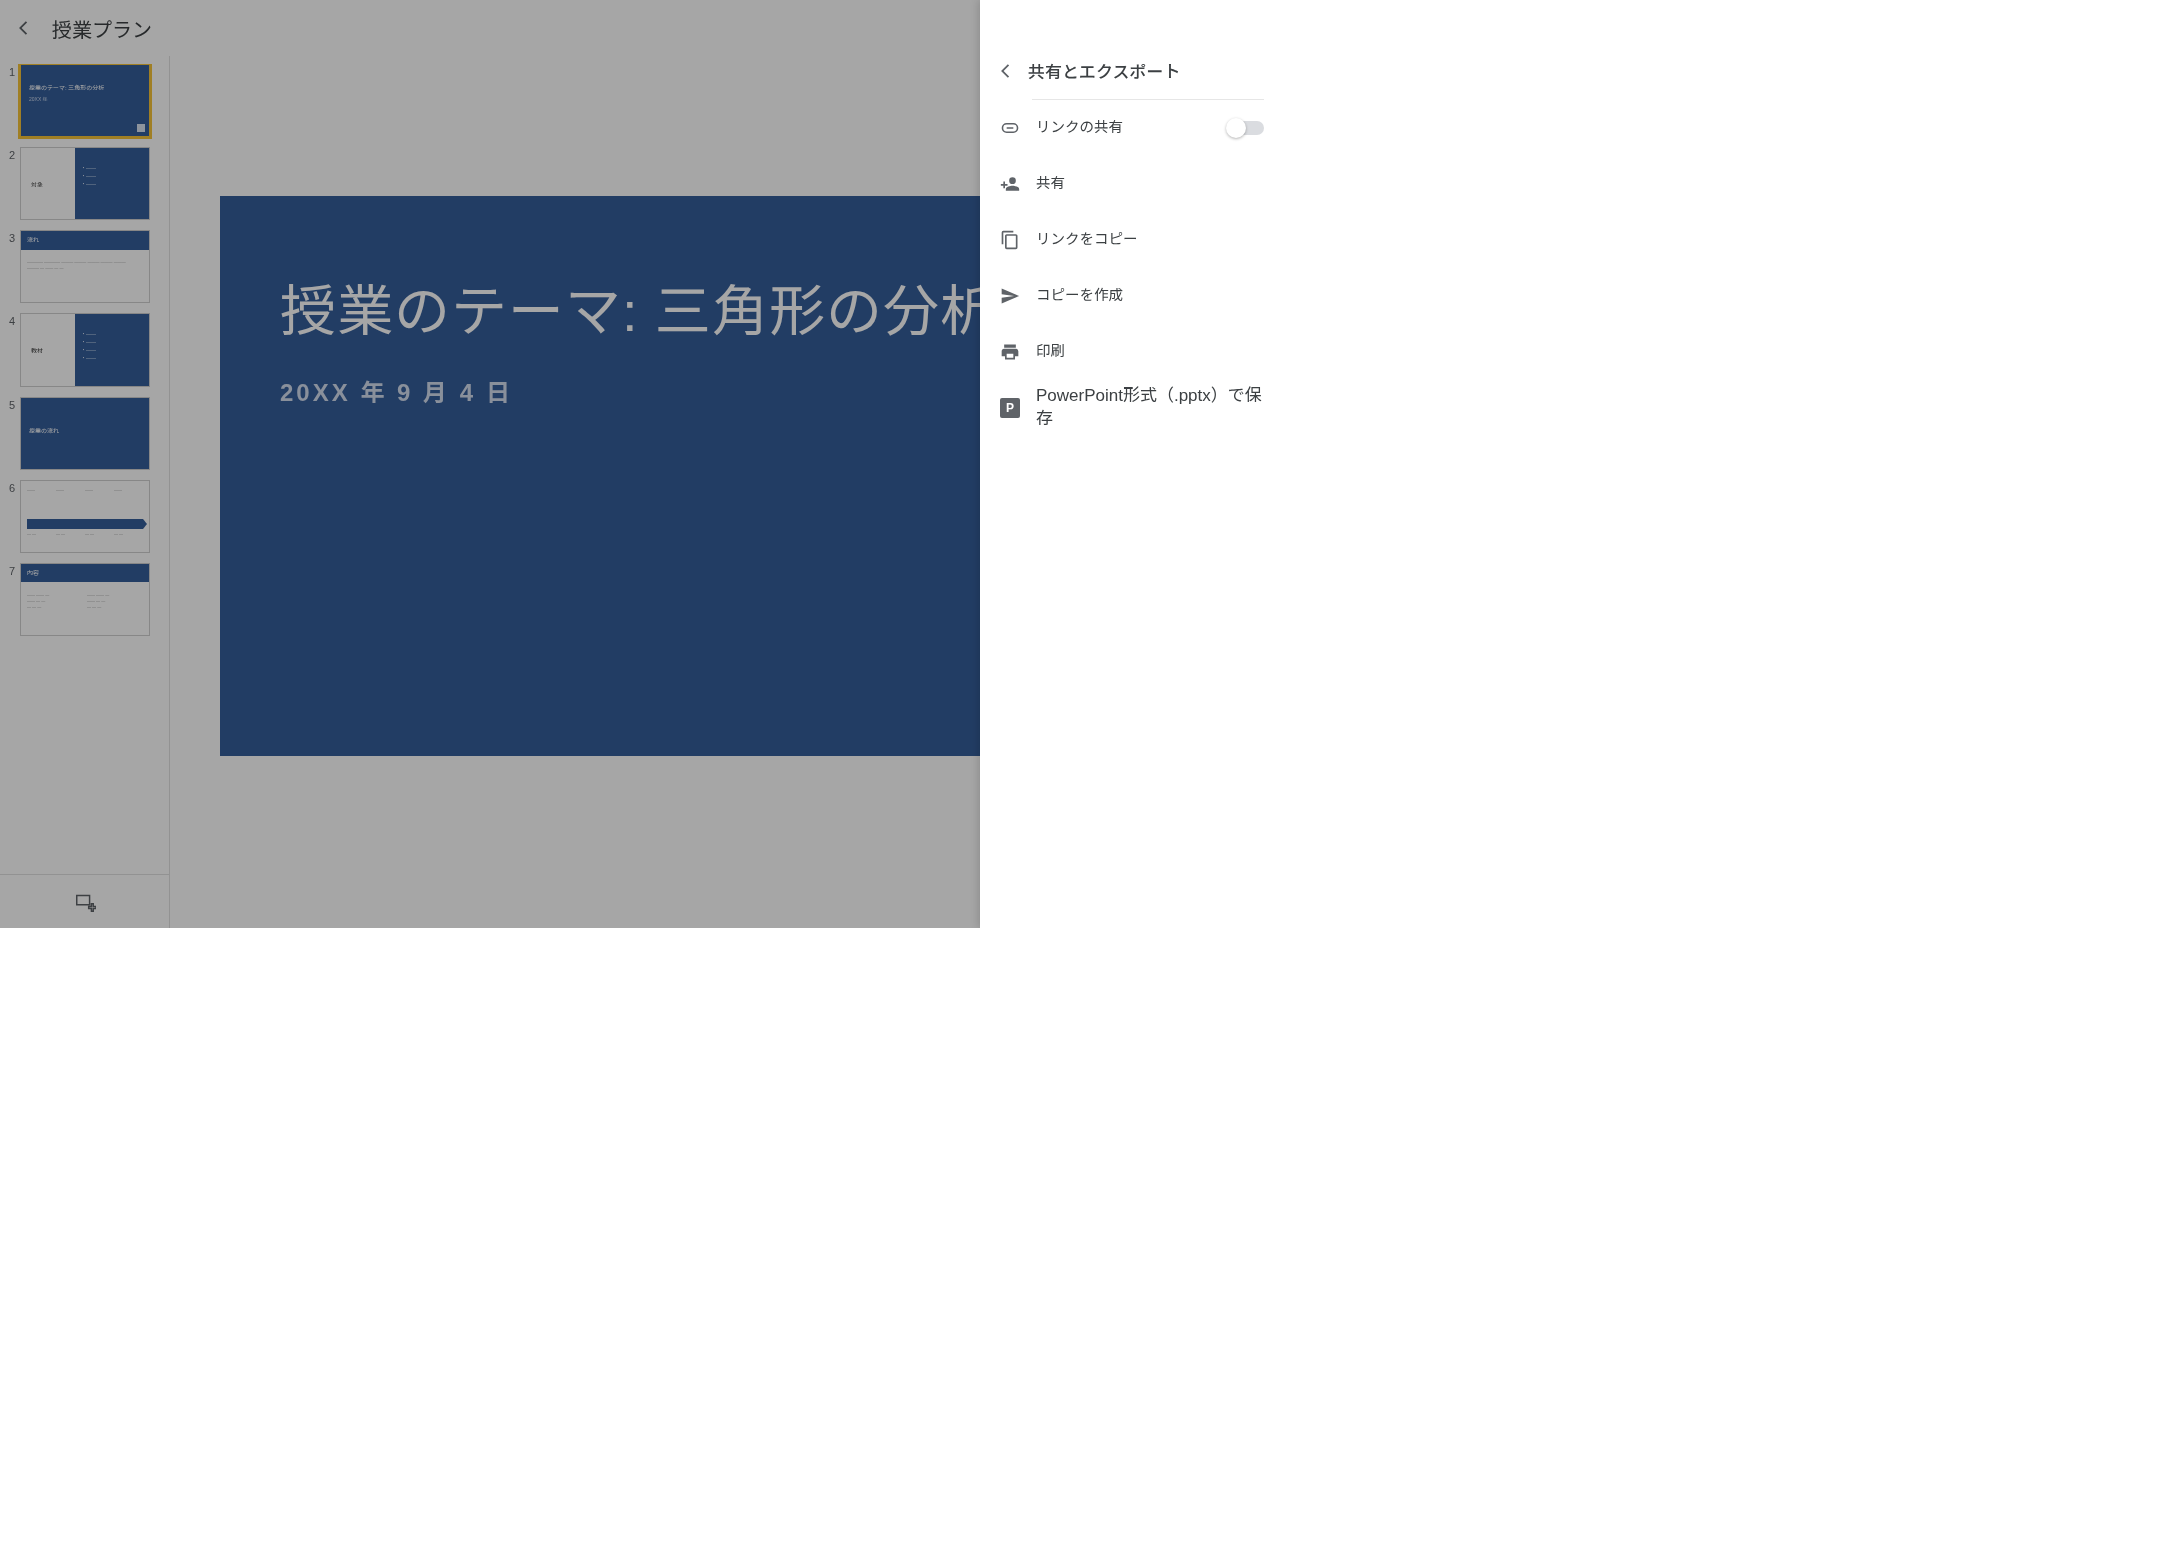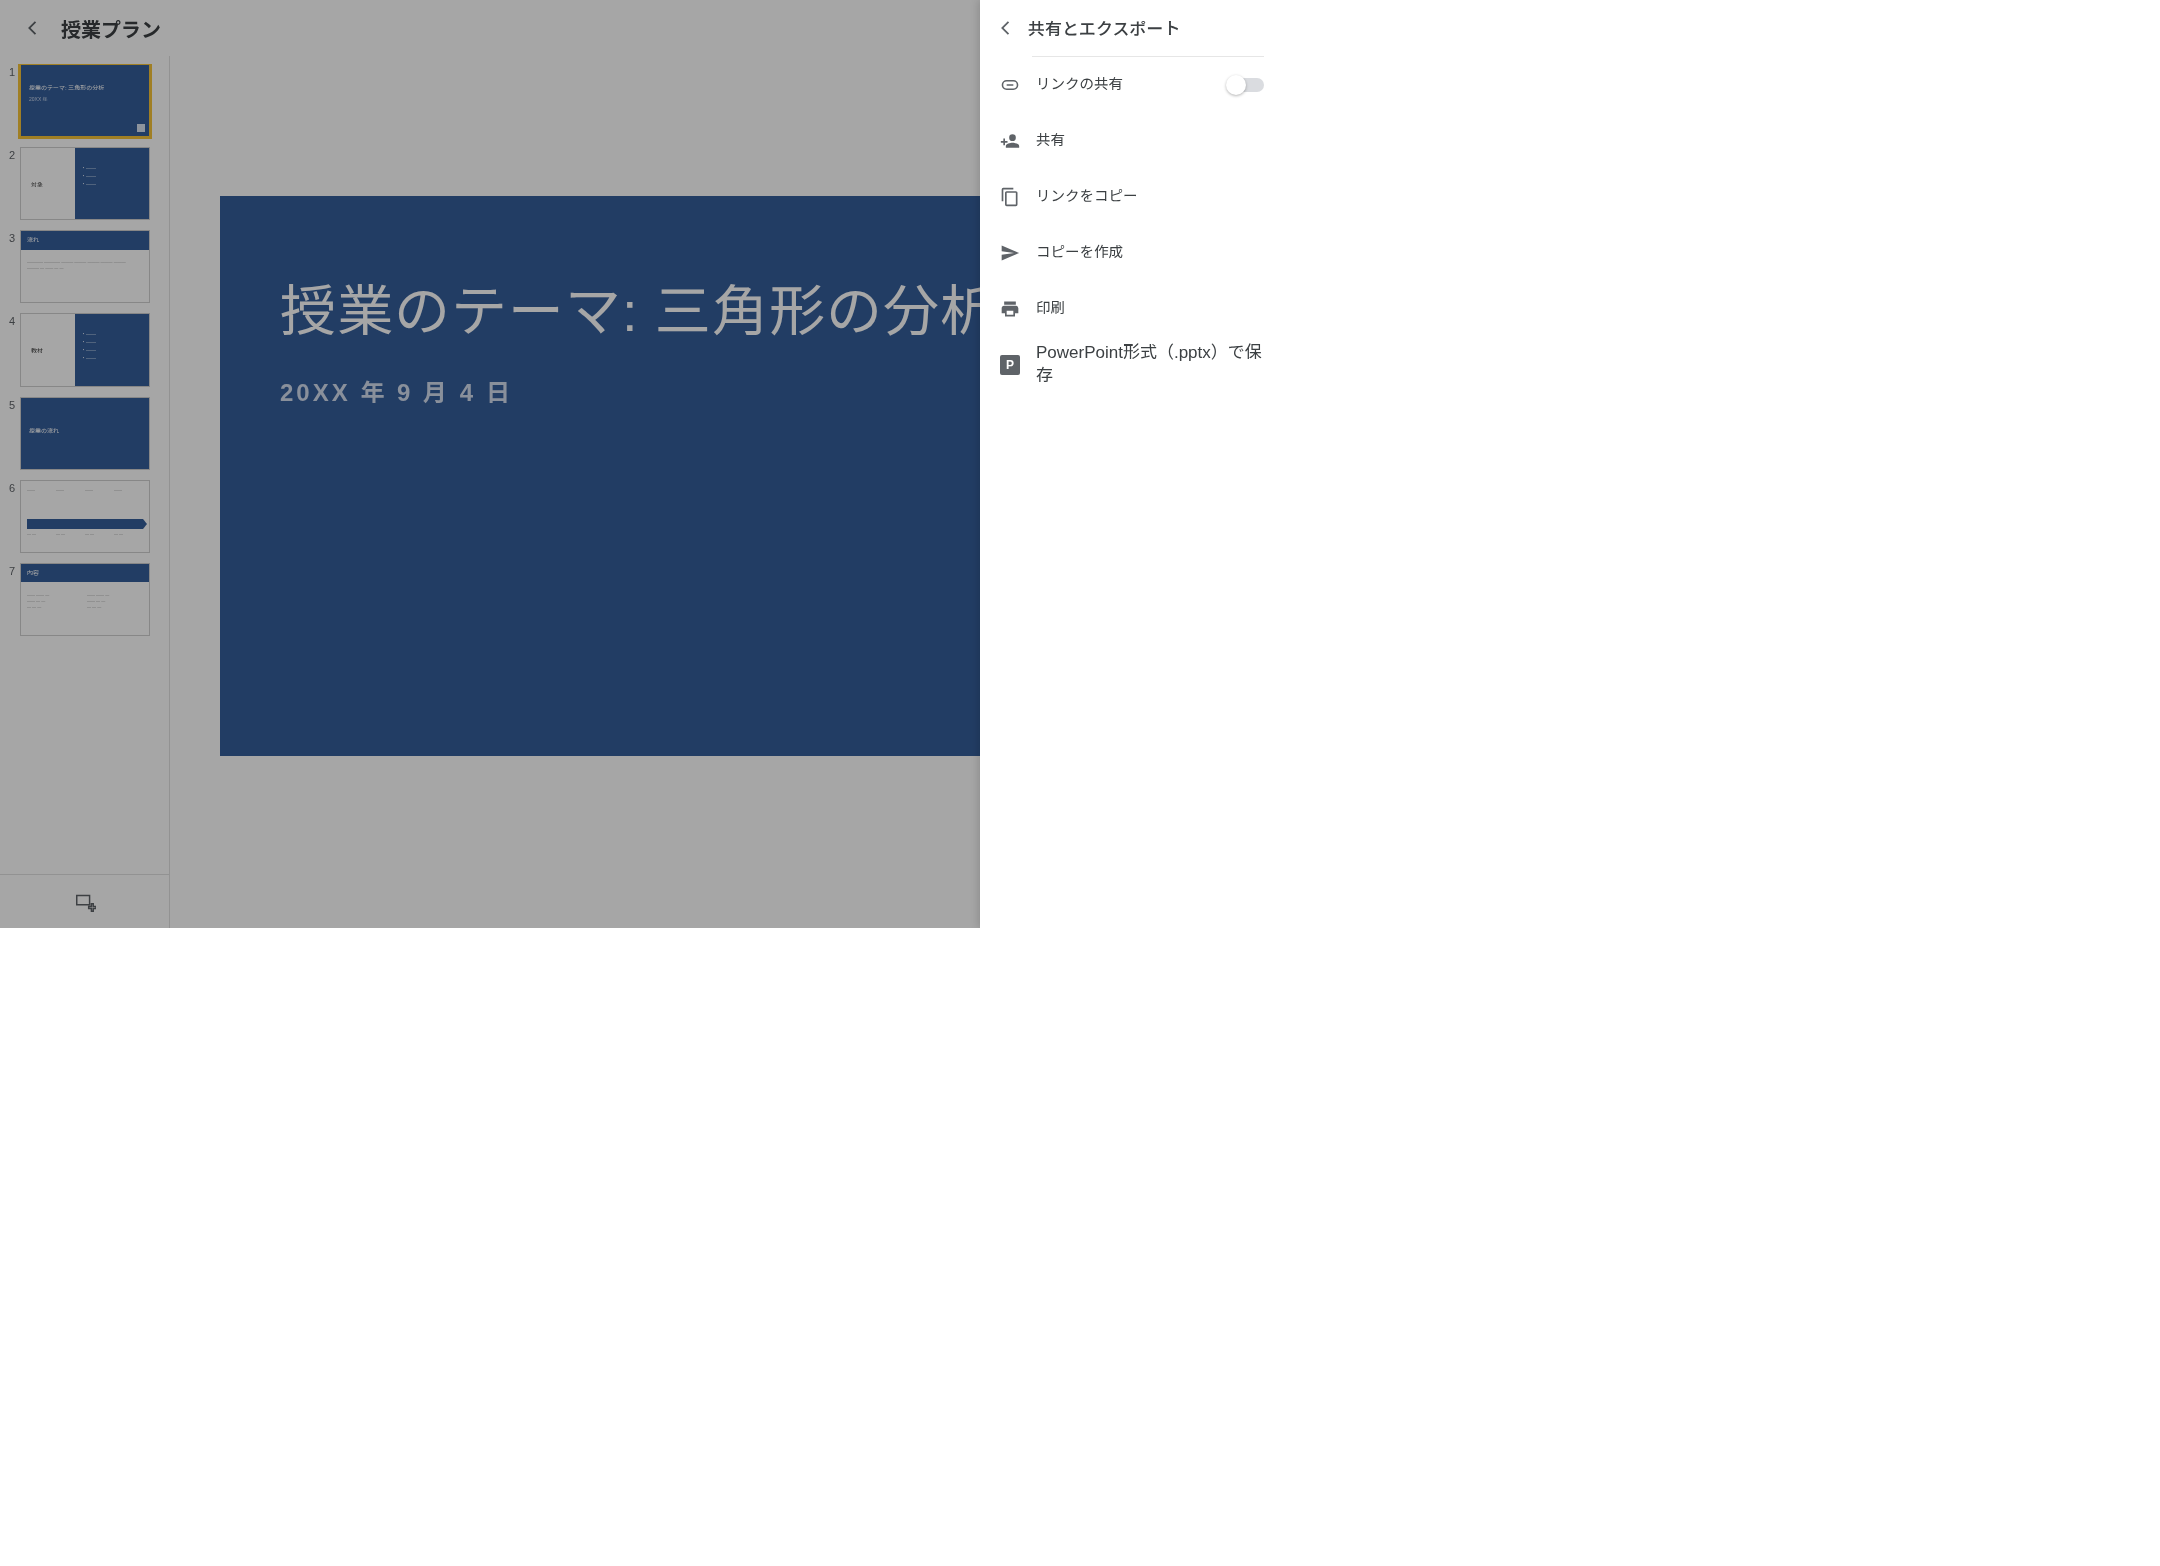--- a/index.html
+++ b/index.html
@@ -1,21 +1,21 @@
 <!DOCTYPE html>
 <html><head>
 <meta charset="utf-8">
 <style>
   * { box-sizing: border-box; margin: 0; padding: 0; }
   html, body { width: 100%; height: 100%; font-family: "Helvetica Neue", Arial, "Hiragino Kaku Gothic ProN", "Noto Sans JP", sans-serif; background:#fff; }
   .root { position:relative; width:1280px; height:928px; overflow:hidden; transform-origin:0 0; }
 
   
   .app { position:absolute; inset:0; }
-  .topbar { display:flex; align-items:center; height:56px; padding:0 9px;font-weight:bold; }
+  .topbar { display:flex; align-items:center; height:56px; padding:0 0; }
   .icon-btn { width:48px; height:48px; display:flex; align-items:center; justify-content:center; color:#5f6368; border-radius:50%; cursor:pointer; }
   .icon-btn svg { width:22px; height:22px; fill:currentColor; }
   .topbar .title { font-size:20px; color:#3c4043; flex:1; padding-left:4px; }
   .topbar .right { display:flex; gap:4px; margin-right:8px; }
 
   .body { position:absolute; top:56px; bottom:0; left:0; right:0; display:flex; }
   .filmstrip { width:170px; border-right:1px solid #e0e0e0; padding:8px 4px; overflow:hidden; position:relative; }
   .fs-inner { position:absolute; inset:8px 4px 60px 4px; overflow:hidden; }
   .slide-row { display:flex; align-items:flex-start; margin-bottom:10px; }
   .slide-num { width:16px; font-size:11px; color:#5f6368; padding-top:2px; text-align:center; }
@@ -51,21 +51,21 @@
   .slide-canvas { position:absolute; left:50px; top:140px; right:50px; height:560px; background:#355e9a; color:#fff; padding:70px 60px; }
   .slide-canvas .h1 { font-size:56px; font-weight:400; letter-spacing:1px; white-space:nowrap; }
   .slide-canvas .sub { font-size:24px; margin-top:26px; letter-spacing:3px; color:#d3ddee;font-weight:bold; }
   .slide-canvas .corner { position:absolute; right:24px; bottom:24px; width:36px; height:36px; background:#d9e3f1; }
 
   
   .scrim { position:absolute; inset:0; background:rgba(0,0,0,0.35); }
 
   
   .panel { position:absolute; top:0; right:0; width:300px; height:100%; background:#fff; box-shadow:-2px 0 8px rgba(0,0,0,0.15); display:flex; flex-direction:column; font-size:14.5px; color:#3c4043; }
-  .panel-header { height:56px; display:flex; align-items:center; padding:0 8px 0 4px; border-bottom:1px solid transparent; }
+  .panel-header { height:56px; display:flex; align-items:center; padding:0 8px 0 4px; border-bottom:1px solid transparent;margin-top:43px; }
   .panel-header .ptitle { font-size:17px; font-weight:500; }
   .panel-divider { height:1px; background:#e6e6e6; margin:0 16px 0 52px; }
 
   .menu-item { display:flex; align-items:center; min-height:56px; padding:0 16px; cursor:pointer; }
   .menu-item .micon { width:28px; display:flex; align-items:center; justify-content:center; color:#5f6368; margin-right:12px; }
   .menu-item .micon svg { width:20px; height:20px; fill:currentColor; }
   .menu-item .mlabel { flex:1; line-height:1.35; }
   .menu-item.two-line .mlabel { font-size:17px; }
   .badge-p { width:20px; height:20px; background:#5f6368; color:#fff; font-size:12px; font-weight:700; display:flex; align-items:center; justify-content:center; border-radius:2px; }
 

